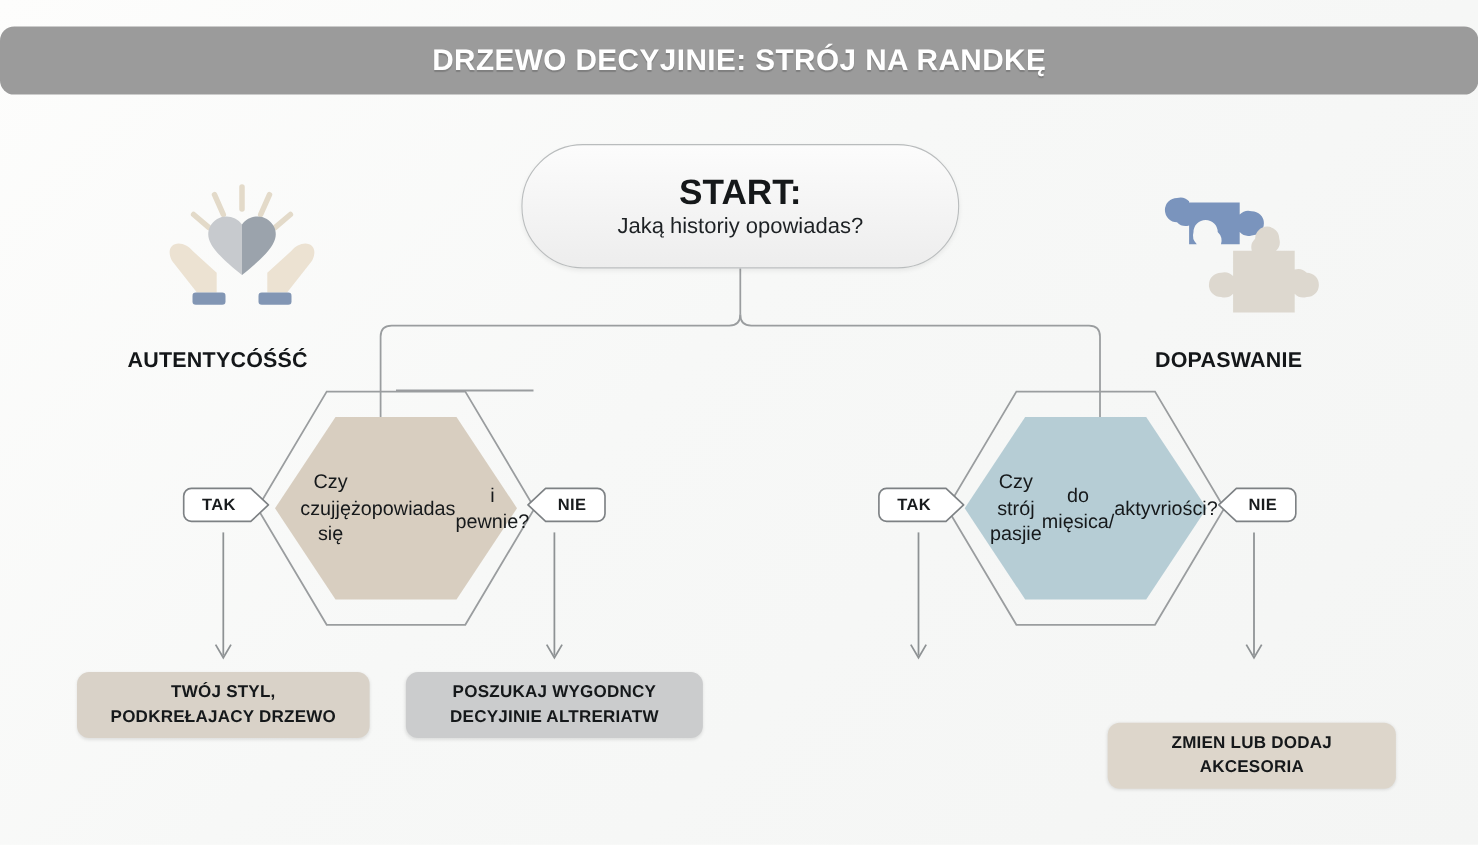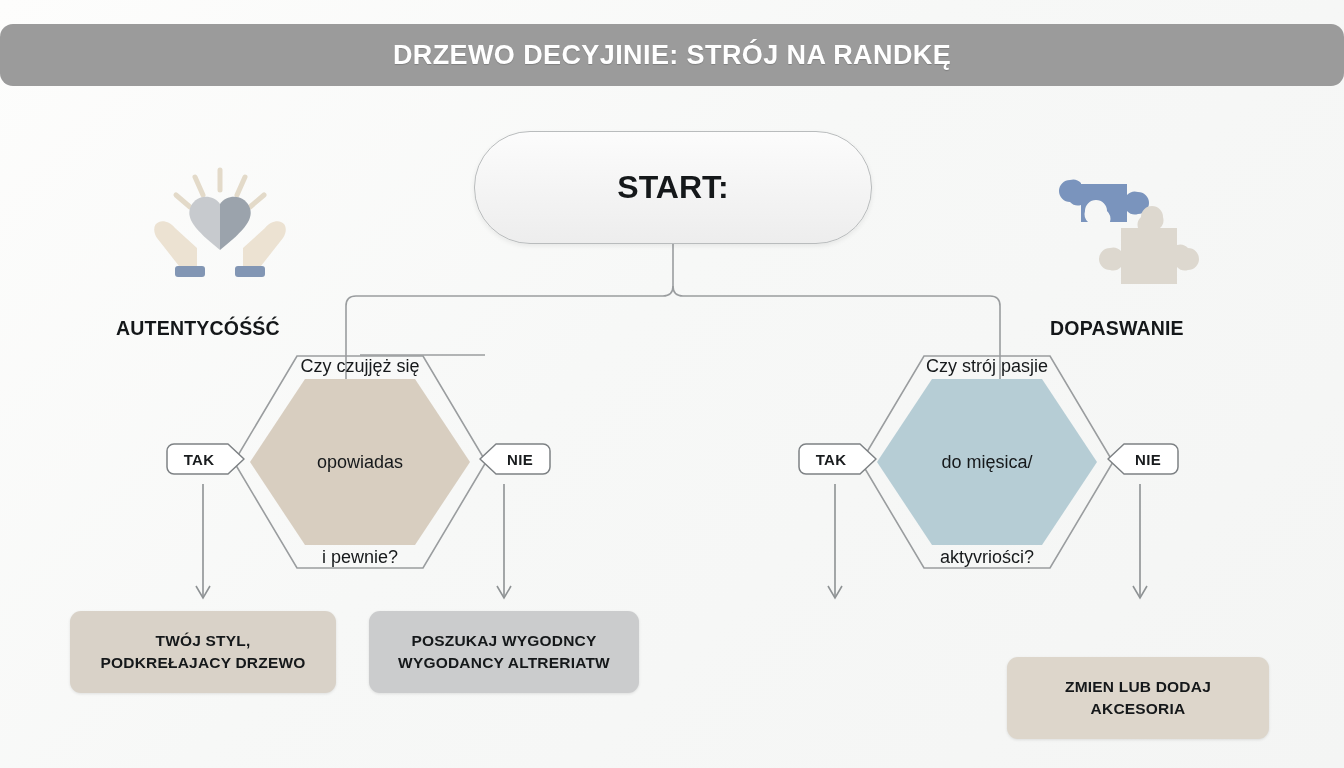--- a/index.html
+++ b/index.html
@@ -46,22 +46,22 @@
     align-items: center; justify-content: center;
     text-align: left;
   }
   .start-node .start-kicker { font-size: 32px; font-weight: bold; color: #15181a; line-height: 1.08; }
   .start-node .start-q { font-size: 20px; color: #1d2124; margin-top: 3px; font-weight: 500; }
 
   
   .hex-wrap { position: absolute; width: 250px; height: 215px; }
   .hex-text {
     position: absolute; left: 0; top: 0; width: 100%; height: 100%;
-    display: flex; flex-direction: column;
-    align-items: center; justify-content: space-between;
+    display: flex; flex-direction: row;
+    align-items: center; justify-content: flex-start;
     text-align: center;
     font-size: 18px; color: #16191b; font-weight: 500; line-height: 1.32;
     padding: 0 38px;
   }
   #hex-left  { left: 235px; top: 355px; }
   #hex-right { left: 862px; top: 355px; text-decoration: underline; }
 
   
   .branch-label {
     position: absolute;
@@ -91,21 +91,21 @@
   .edge-pill.pill-yes .pill-label { padding-right: 12px; }
   .edge-pill.pill-no  .pill-label { padding-left: 12px; }
   #pill-l-yes { left: 166px; top: 443px; width: 78px; }
   #pill-l-no  { left: 478px; top: 443px; width: 72px; }
   #pill-r-yes { left: 798px; top: 443px; width: 78px; }
   #pill-r-no  { left: 1106px; top: 443px; width: 72px; }
 
   
   .outcome {
     position: absolute;
-    height: 82px;
+    height: 60px;
     border-radius: 11px;
     display: flex; flex-direction: column;
     align-items: center; justify-content: center;
     text-align: center;
     font-size: 15.5px; font-weight: bold; color: #15181a;
     line-height: 1.42; letter-spacing: .2px;
     padding: 0 10px;
     box-shadow: 0 1px 3px rgba(0,0,0,.10);
   }
   #out-1 { left: 70px;  top: 611px; width: 266px; background: #d9d2c8; }
@@ -157,20 +157,21 @@
       <path d="M497,586 L504,598 L511,586"></path>
       <path d="M835,484 L835,596"></path>
       <path d="M828,586 L835,598 L842,586"></path>
       <path d="M1140,484 L1140,596"></path>
       <path d="M1133,586 L1140,598 L1147,586"></path>
     </g>
   </svg>
 
   <div class="start-node">
     <span class="start-kicker">START:</span>
+    <span class="start-q">Jaką historiy opowiadas?</span>
   </div>
 
   <div class="hex-wrap" id="hex-left">
     <div class="hex-text">
       <span>Czy czujjęż się</span>
       <span>opowiadas</span>
       <span>i pewnie?</span>
     </div>
   </div>
 
@@ -222,20 +223,20 @@
   <div class="edge-pill pill-no" id="pill-r-no">
     <span class="pill-label">NIE</span>
   </div>
 
   <div class="outcome" id="out-1">
     <span class="ln">TWÓJ STYL,</span>
     <span class="ln">PODKREŁAJACY DRZEWO</span>
   </div>
   <div class="outcome" id="out-2">
     <span class="ln">POSZUKAJ WYGODNCY</span>
-    <span class="ln">WYGODANCY ALTRERIATW</span>
+    <span class="ln">DECYJINIE ALTRERIATW</span>
   </div>
   <div class="outcome" id="out-4">
     <span class="ln">ZMIEN LUB DODAJ</span>
     <span class="ln">AKCESORIA</span>
   </div>
 
 </div>
 
 </body></html>

